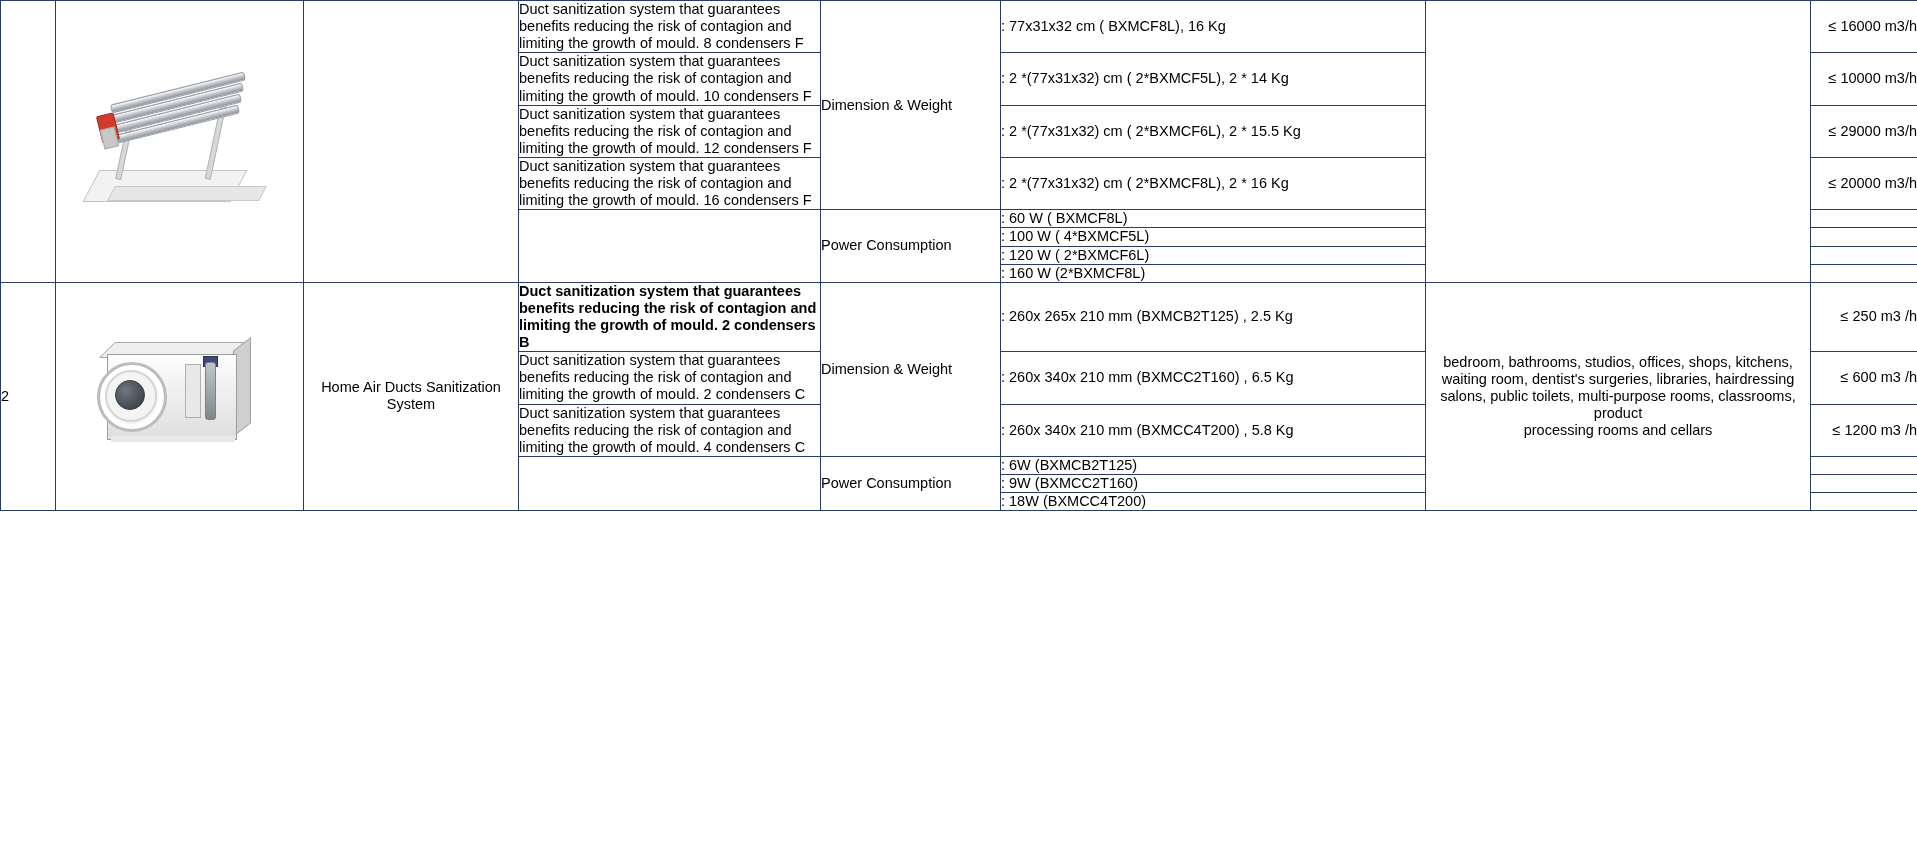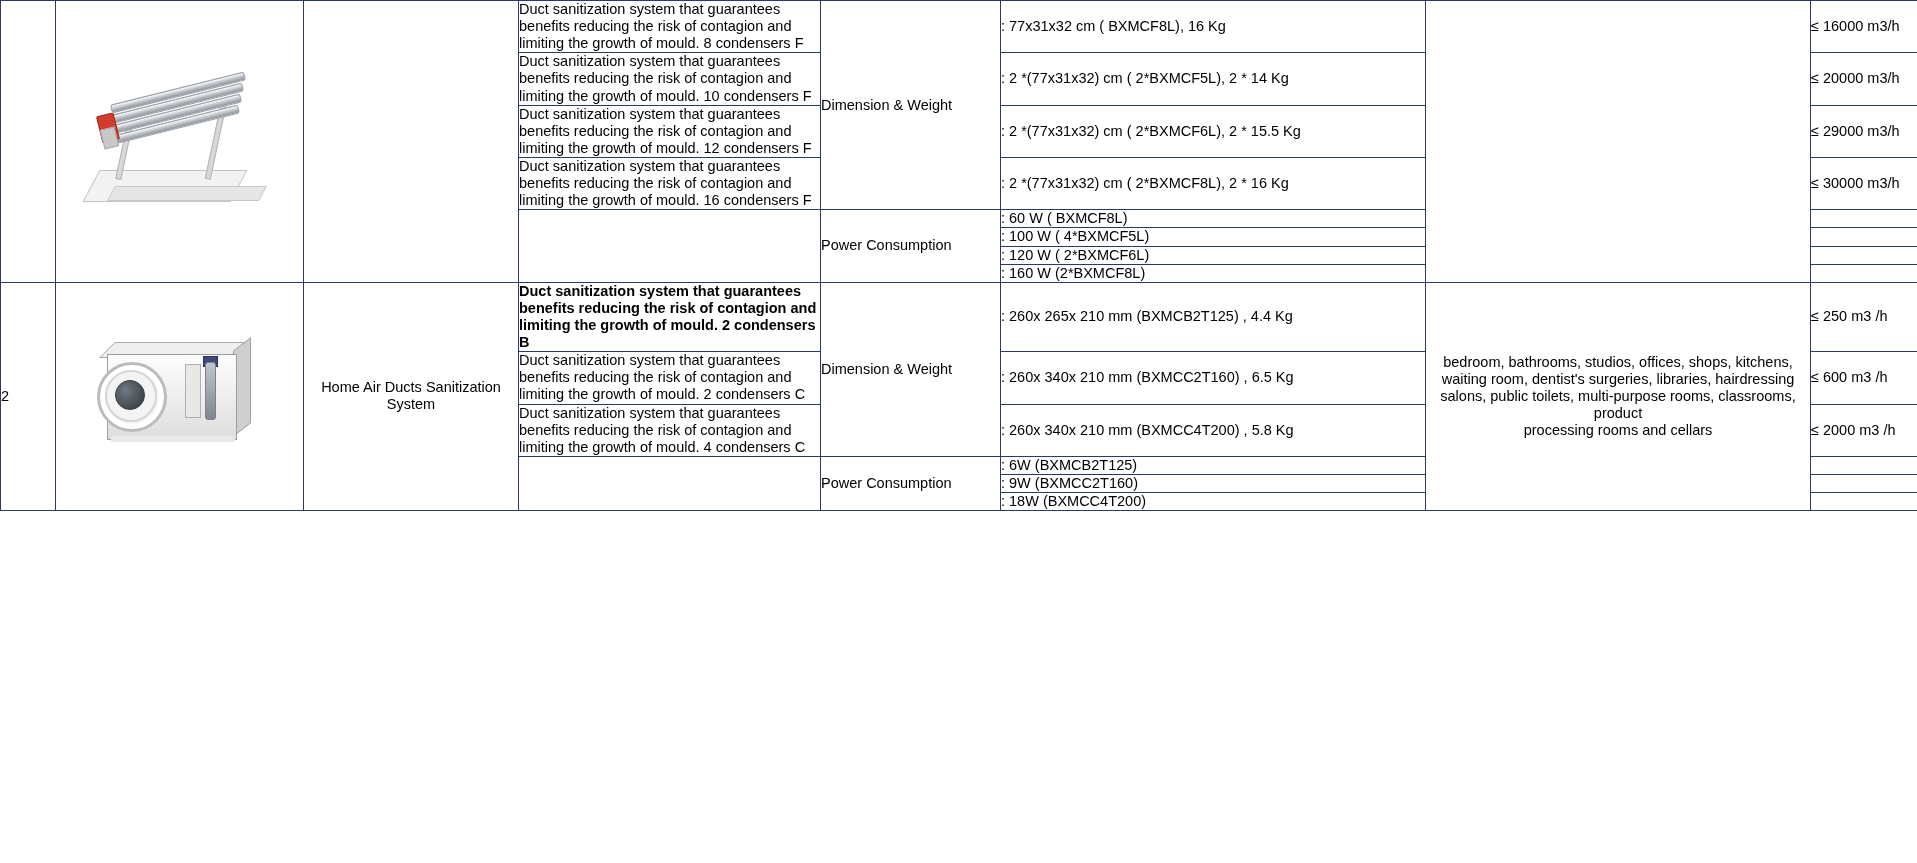--- a/index.html
+++ b/index.html
@@ -86,21 +86,21 @@
   }
 
   .use-cell {
     padding: 4px 8px 4px 9px;
     font-size: 14.5px;
     line-height: 1.27;
     vertical-align: middle;
   }
 
   .flow-cell {
-    text-align: left;
+    text-align: right;
     font-size: 15px;
   }
 
   .empty-cell { }
 
   
   .prod1 {
     position: relative;
     width: 190px;
     height: 150px;
@@ -280,31 +280,31 @@
 
     <td class="desc-cell">Duct sanitization system that guarantees benefits reducing the risk of contagion and limiting the growth of mould. 8 condensers F</td>
     <td class="param-cell" rowspan="4">Dimension &amp; Weight</td>
     <td class="value-cell">: 77x31x32 cm ( BXMCF8L), 16 Kg</td>
     <td class="use-cell" rowspan="8"></td>
     <td class="flow-cell">≤ 16000 m3/h</td>
   </tr>
   <tr>
     <td class="desc-cell">Duct sanitization system that guarantees benefits reducing the risk of contagion and limiting the growth of mould. 10 condensers F</td>
     <td class="value-cell">: 2 *(77x31x32) cm ( 2*BXMCF5L), 2 * 14 Kg</td>
-    <td class="flow-cell">≤ 20000 m3/h</td>
+    <td class="flow-cell">≤ 10000 m3/h</td>
   </tr>
   <tr>
     <td class="desc-cell">Duct sanitization system that guarantees benefits reducing the risk of contagion and limiting the growth of mould. 12 condensers F</td>
     <td class="value-cell">: 2 *(77x31x32) cm ( 2*BXMCF6L), 2 * 15.5 Kg</td>
     <td class="flow-cell">≤ 29000 m3/h</td>
   </tr>
   <tr>
     <td class="desc-cell">Duct sanitization system that guarantees benefits reducing the risk of contagion and limiting the growth of mould. 16 condensers F</td>
     <td class="value-cell">:  2 *(77x31x32) cm ( 2*BXMCF8L), 2 * 16 Kg</td>
-    <td class="flow-cell">≤ 30000 m3/h</td>
+    <td class="flow-cell">≤ 20000 m3/h</td>
   </tr>
 
   <tr>
     <td class="desc-cell empty-cell" rowspan="4"></td>
     <td class="param-cell" rowspan="4">Power Consumption</td>
     <td class="value-cell">: 60 W ( BXMCF8L)</td>
     <td class="flow-cell"></td>
   </tr>
   <tr>
     <td class="value-cell">: 100 W ( 4*BXMCF5L)</td>
@@ -332,35 +332,35 @@
         <div class="ring"></div>
         <div class="blade"></div>
         <div class="hub"></div>
         <div class="shadow"></div>
       </div>
     </td>
     <td class="name-cell" rowspan="6">Home Air Ducts Sanitization System</td>
 
     <td class="desc-cell bold">Duct sanitization system that guarantees benefits reducing the risk of contagion and limiting the growth of mould. 2 condensers B</td>
     <td class="param-cell" rowspan="3">Dimension &amp; Weight</td>
-    <td class="value-cell">: 260x 265x 210 mm (BXMCB2T125)  , 4.4 Kg</td>
+    <td class="value-cell">: 260x 265x 210 mm (BXMCB2T125)  , 2.5 Kg</td>
     <td class="use-cell" rowspan="6" style="white-space:pre-line;text-align:center;">bedroom, bathrooms, studios, offices, shops, kitchens, waiting room, dentist's surgeries, libraries, hairdressing
 salons, public toilets, multi-purpose rooms, classrooms, product
 processing rooms and cellars</td>
     <td class="flow-cell">≤ 250 m3 /h</td>
   </tr>
   <tr>
     <td class="desc-cell">Duct sanitization system that guarantees benefits reducing the risk of contagion and limiting the growth of mould. 2 condensers C</td>
     <td class="value-cell">: 260x 340x 210 mm (BXMCC2T160)  , 6.5 Kg</td>
     <td class="flow-cell">≤ 600 m3 /h</td>
   </tr>
   <tr>
     <td class="desc-cell">Duct sanitization system that guarantees benefits reducing the risk of contagion and limiting the growth of mould. 4 condensers C</td>
     <td class="value-cell">: 260x 340x 210 mm (BXMCC4T200)  , 5.8 Kg</td>
-    <td class="flow-cell">≤ 2000 m3 /h</td>
+    <td class="flow-cell">≤ 1200 m3 /h</td>
   </tr>
 
   <tr>
     <td class="desc-cell empty-cell" rowspan="3"></td>
     <td class="param-cell" rowspan="3">Power Consumption</td>
     <td class="value-cell">: 6W (BXMCB2T125)</td>
     <td class="flow-cell"></td>
   </tr>
   <tr>
     <td class="value-cell">: 9W (BXMCC2T160)</td>

